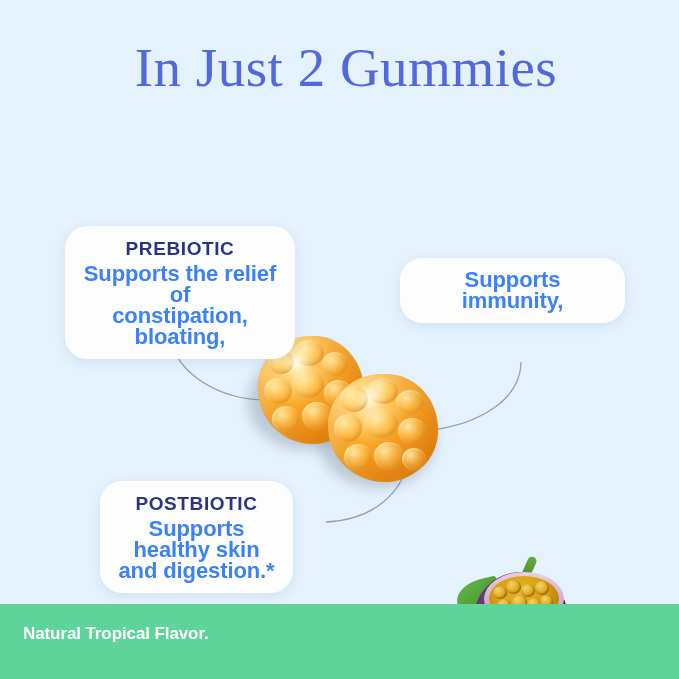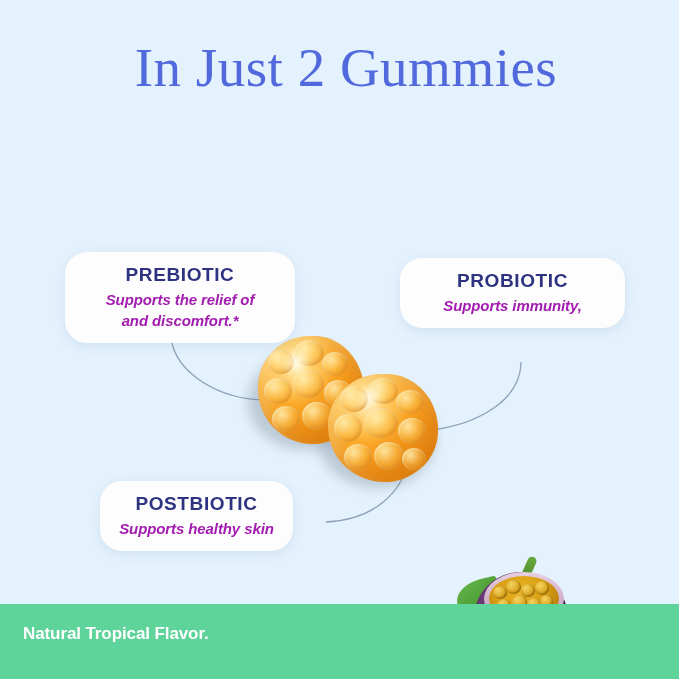--- a/index.html
+++ b/index.html
@@ -107,26 +107,25 @@
   }
   .card-title {
     font-size:19px;
     font-weight:bold;
     letter-spacing:.6px;
     color:#2d3380;
     line-height:24px;
     margin-bottom:2px;
   }
   .card-body {
-    font-size:15px;
+    font-size:22px;
     font-weight:bold;
-    color:#a21caf;
+    color:#3b82f6;
     line-height:21px;
     letter-spacing:-.1px;
-    font-style:italic;
   }
   .card-body span { display:block; }
 
   
   .banner {
     position:absolute;
     left:0; bottom:0;
     width:679px; height:75px;
     background:#5fd49a;
   }
@@ -257,39 +256,39 @@
       <div class="bump" style="left:6px;  top:40px; width:28px; height:28px;"></div>
       <div class="bump" style="left:36px; top:34px; width:34px; height:30px;"></div>
       <div class="bump" style="left:70px; top:44px; width:28px; height:26px;"></div>
       <div class="bump" style="left:16px; top:70px; width:28px; height:26px;"></div>
       <div class="bump" style="left:46px; top:68px; width:30px; height:28px;"></div>
       <div class="bump" style="left:74px; top:74px; width:24px; height:22px;"></div>
       <div class="specular" style="left:26px; top:10px; width:34px; height:24px;"></div>
     </div>
   </div>
 
-  <div class="card" style="left:65px; top:226px; width:230px;margin-top:26px;">
+  <div class="card" style="left:65px; top:226px; width:230px;">
     <div class="card-title">PREBIOTIC</div>
     <div class="card-body">
       <span>Supports the relief of</span>
-      <span>and discomfort.*</span>
+      <span>constipation, bloating,</span>
     </div>
   </div>
 
   <div class="card" style="left:400px; top:258px; width:225px;">
-    <div class="card-title">PROBIOTIC</div>
     <div class="card-body">
       <span>Supports immunity,</span>
     </div>
   </div>
 
   <div class="card" style="left:100px; top:481px; width:193px;">
     <div class="card-title">POSTBIOTIC</div>
     <div class="card-body">
       <span>Supports healthy skin</span>
+      <span>and digestion.*</span>
     </div>
   </div>
 
   <div class="fruit" style="left:458px; top:556px; width:130px; height:115px;">
     <div class="pf-leaf"></div>
     <div class="pf-stem"></div>
     <div class="pf-body"></div>
     <div class="pf-rim"></div>
     <div class="pf-pulp">
       <i style="left:4px;  top:10px; width:14px; height:13px;"></i>

